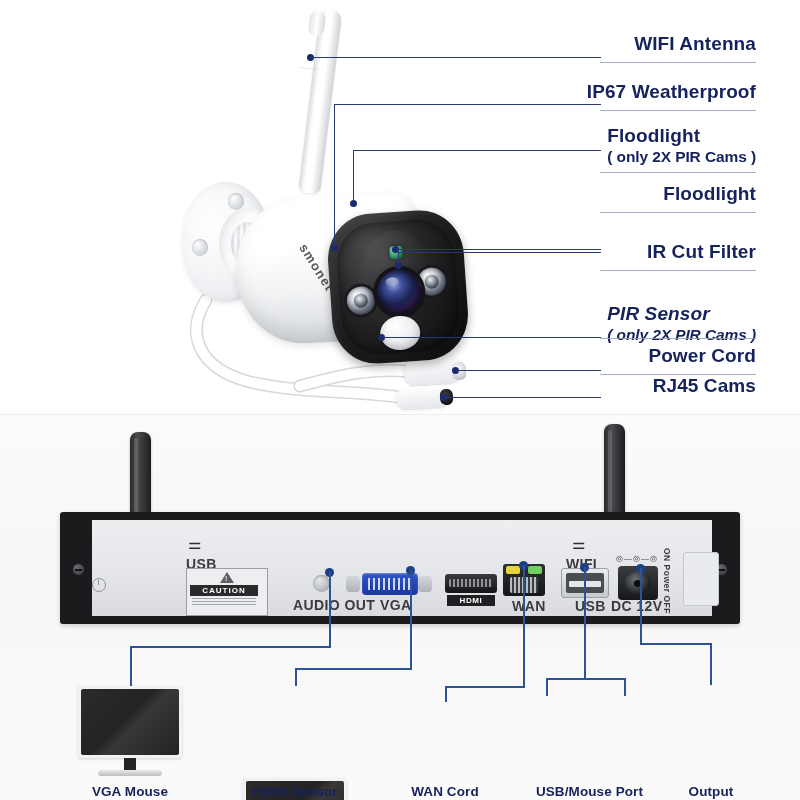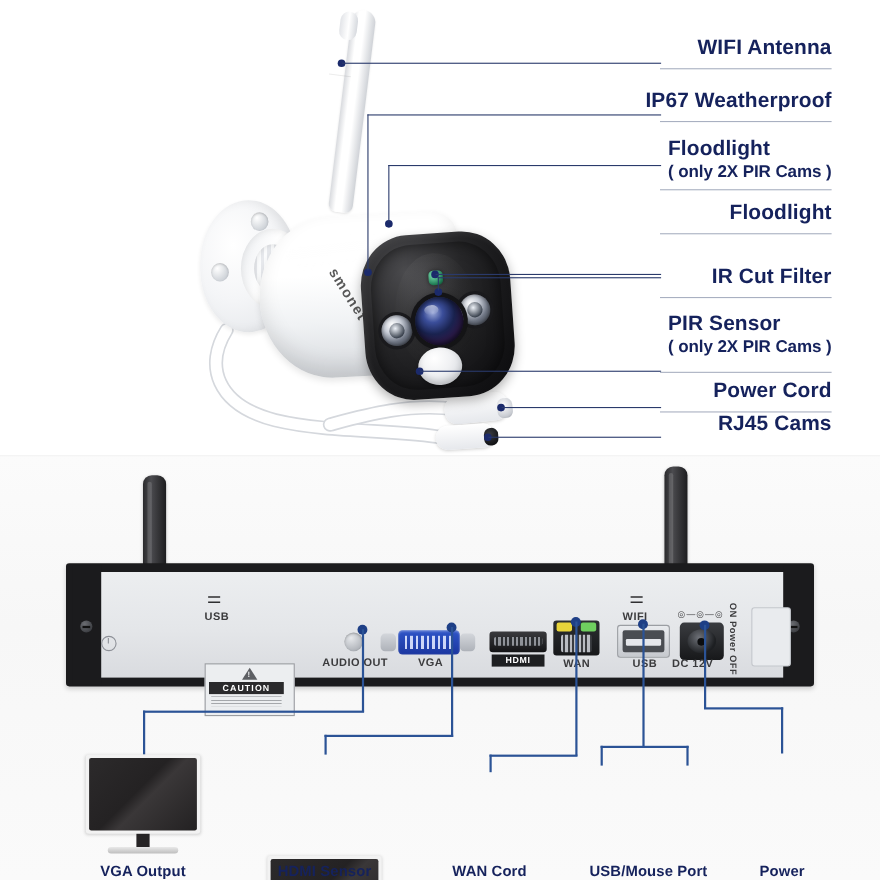--- a/index.html
+++ b/index.html
@@ -120,24 +120,24 @@
   .nvr .earR{position:absolute;left:652px;top:2px;width:26px;height:108px;background:#1b1b1d;}
   .nvr .screw{position:absolute;width:11px;height:11px;border-radius:50%;
     background:radial-gradient(circle at 35% 30%,#6b6d72,#2e3034);}
   .nvr .screw::after{content:"";position:absolute;left:2px;top:5px;width:7px;height:1.5px;background:#111;}
 
   .ant2{position:absolute;width:21px;background:linear-gradient(90deg,#2a2a2c,#4b4b4f 35%,#1d1d1f 100%);
     border-radius:8px;box-shadow:0 1px 3px rgba(0,0,0,.25);}
   .ant2::after{content:"";position:absolute;left:4px;top:6px;width:4px;height:72%;
     background:rgba(255,255,255,.14);border-radius:3px;}
 
-  .plabel{position:absolute;font-size:10px;color:#3b3b3d;letter-spacing:.4px;font-weight:600;white-space:nowrap;}
+  .plabel{position:absolute;font-size:14px;color:#3b3b3d;letter-spacing:.4px;font-weight:600;white-space:nowrap;}
   .antglyph{position:absolute;font-size:15px;color:#2f2f31;line-height:1;}
 
-  .caution{position:absolute;width:76px;height:42px;border:1px solid #9a9ca0;background:#eceef0;padding:2px;margin-top:35px;}
+  .caution{position:absolute;width:76px;height:42px;border:1px solid #9a9ca0;background:#eceef0;padding:2px;}
   .caution .tri{position:absolute;left:50%;margin-left:-7px;top:3px;width:0;height:0;
     border-left:7px solid transparent;border-right:7px solid transparent;border-bottom:11px solid #5d5f63;}
   .caution .tri::after{content:"!";position:absolute;left:-2px;top:3px;font-size:7px;color:#eceef0;font-weight:700;}
   .caution .bar{position:absolute;left:3px;top:16px;width:68px;height:11px;background:#2a2a2c;color:#fff;
     font-size:8px;font-weight:700;letter-spacing:1px;text-align:center;line-height:11px;}
   .caution .fine{position:absolute;left:5px;top:29px;width:64px;height:9px;
     background:repeating-linear-gradient(180deg,#8d9094 0 1px,transparent 1px 3px);opacity:.75;}
 
   .port{position:absolute;}
   .vga{width:56px;height:22px;background:linear-gradient(180deg,#2f55c8,#1b36a0);
@@ -290,21 +290,21 @@
     <div class="callout" style="top:184px;">
       <span>Floodlight</span>
     </div>
     <div class="rule" style="left:600px;top:212px;width:156px;"></div>
 
     <div class="callout" style="top:242px;">
       <span>IR Cut Filter</span>
     </div>
     <div class="rule" style="left:600px;top:270px;width:156px;"></div>
 
-    <div class="callout" style="top:285px;">
+    <div class="callout" style="top:304px;font-style:italic;">
       <span>PIR Sensor</span>
       <span class="sub">( only 2X PIR Cams )</span>
     </div>
     <div class="rule" style="left:600px;top:338px;width:156px;"></div>
 
     <div class="callout" style="top:346px;">
       <span>Power Cord</span>
     </div>
     <div class="rule" style="left:600px;top:374px;width:156px;"></div>
 
@@ -406,28 +406,28 @@
   <div class="cl v" style="left:640px;top:568px;height:76px;"></div>
   <div class="cl h" style="left:640px;top:643px;width:72px;"></div>
   <div class="cl v" style="left:710px;top:643px;height:42px;"></div>
 
   <div class="dev monitor" style="left:78px;top:686px;width:104px;height:92px;">
     <div class="bz"></div>
       <div class="scr"></div>
     <div class="neck"></div>
       <div class="base"></div>
   </div>
-  <div class="devlabel" style="left:78px;top:784px;width:104px;">VGA Output</div>
+  <div class="devlabel" style="left:78px;top:784px;width:104px;">VGA Mouse</div>
 
   <div class="dev monitor" style="left:243px;top:686px;width:104px;height:92px;">
     <div class="bz"></div>
       <div class="scr"></div>
 
   </div>
   <div class="devlabel" style="left:243px;top:784px;width:104px;">HDMI Sensor</div>
 
   <div class="devlabel" style="left:386px;top:784px;width:118px;">WAN Cord</div>
 
   <div class="devlabel" style="left:512px;top:784px;width:155px;">USB/Mouse Port</div>
 
-  <div class="devlabel" style="left:668px;top:784px;width:86px;">Power</div>
+  <div class="devlabel" style="left:668px;top:784px;width:86px;">Output</div>
 
 </div>
 
 </body></html>

